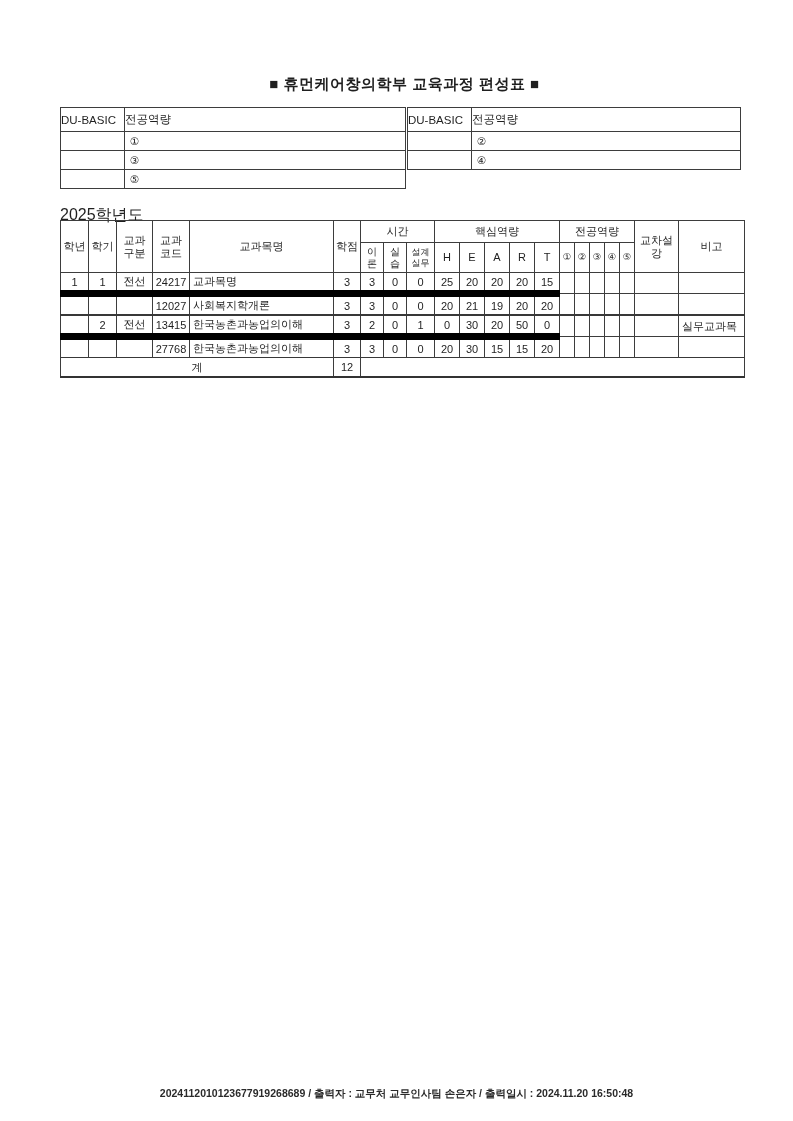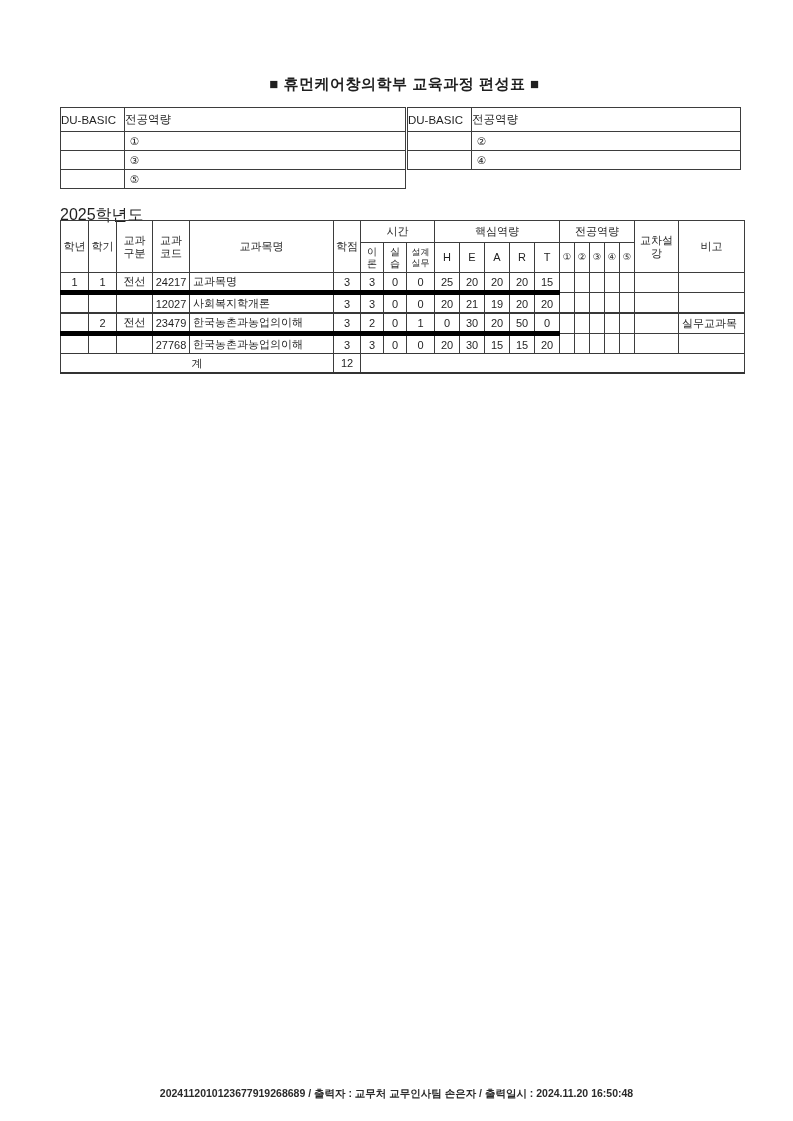--- a/index.html
+++ b/index.html
@@ -34,21 +34,21 @@
   .cur-table thead tr.h1 th { height:21px; }
   .cur-table thead tr.h2 th { height:29px; }
   .cur-table thead th.small { font-size:10px; }
   .cur-table thead th.xsmall { font-size:9px;margin-left:45px; }
   .cur-table thead th.circ { font-size:9.5px; }
   .cur-table tbody td {
     height:17px; font-size:11px; white-space:nowrap;
     border-top:none; border-bottom:none;
   }
   .cur-table tbody tr td { border-top:1px solid #3d3d3d; }
-  .cur-table tbody tr.sep-light td { border-top:5px solid #000000; }
+  .cur-table tbody tr.sep-light td { border-top:7px solid #000000; }
   .cur-table tbody tr.sep-light td:nth-child(n+15) { border-top:1px solid #3d3d3d; }
   .cur-table tbody tr.sep-dark td { border-top:2px solid #383838; }
   .cur-table tbody td.name, .cur-table tbody td.note { text-align:left; padding-left:3px; font-size:11px; }
   .cur-table tr.total td { height:18px; border-top:1px solid #383838; border-bottom:2px solid #333333; font-size:11px; }
 
   
   .footnote { position:absolute; top:1059px; left:62px; font-size:13px; letter-spacing:0.3px; }
   .print-footer { position:absolute; top:1087px; left:0; width:100%; text-align:center; font-size:10.5px; color:#2a2a2a;font-weight:bold; }
 </style>
 </head>
@@ -209,21 +209,21 @@
         <td></td>
         <td></td>
         <td></td>
         <td></td>
         <td class="note"></td>
       </tr>
       <tr class="sep-dark">
         <td></td>
         <td>2</td>
         <td>전선</td>
-        <td>23479</td>
+        <td>13415</td>
         <td class="name">한국농촌과농업의이해</td>
         <td>3</td>
         <td>2</td>
         <td>0</td>
         <td>1</td>
         <td>0</td>
         <td>30</td>
         <td>20</td>
         <td>50</td>
         <td>0</td>

